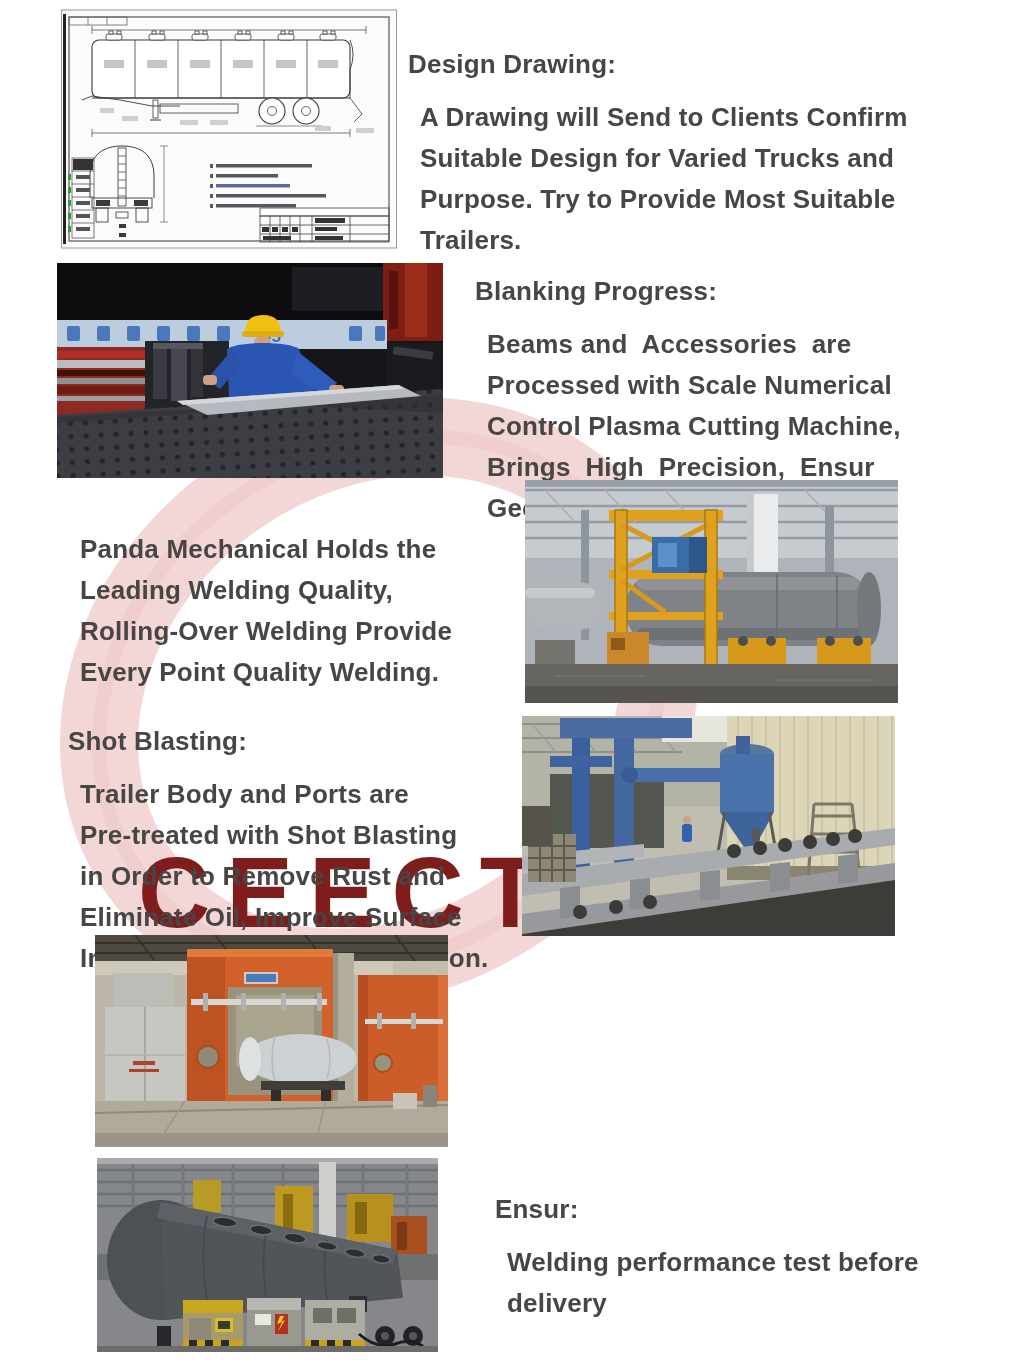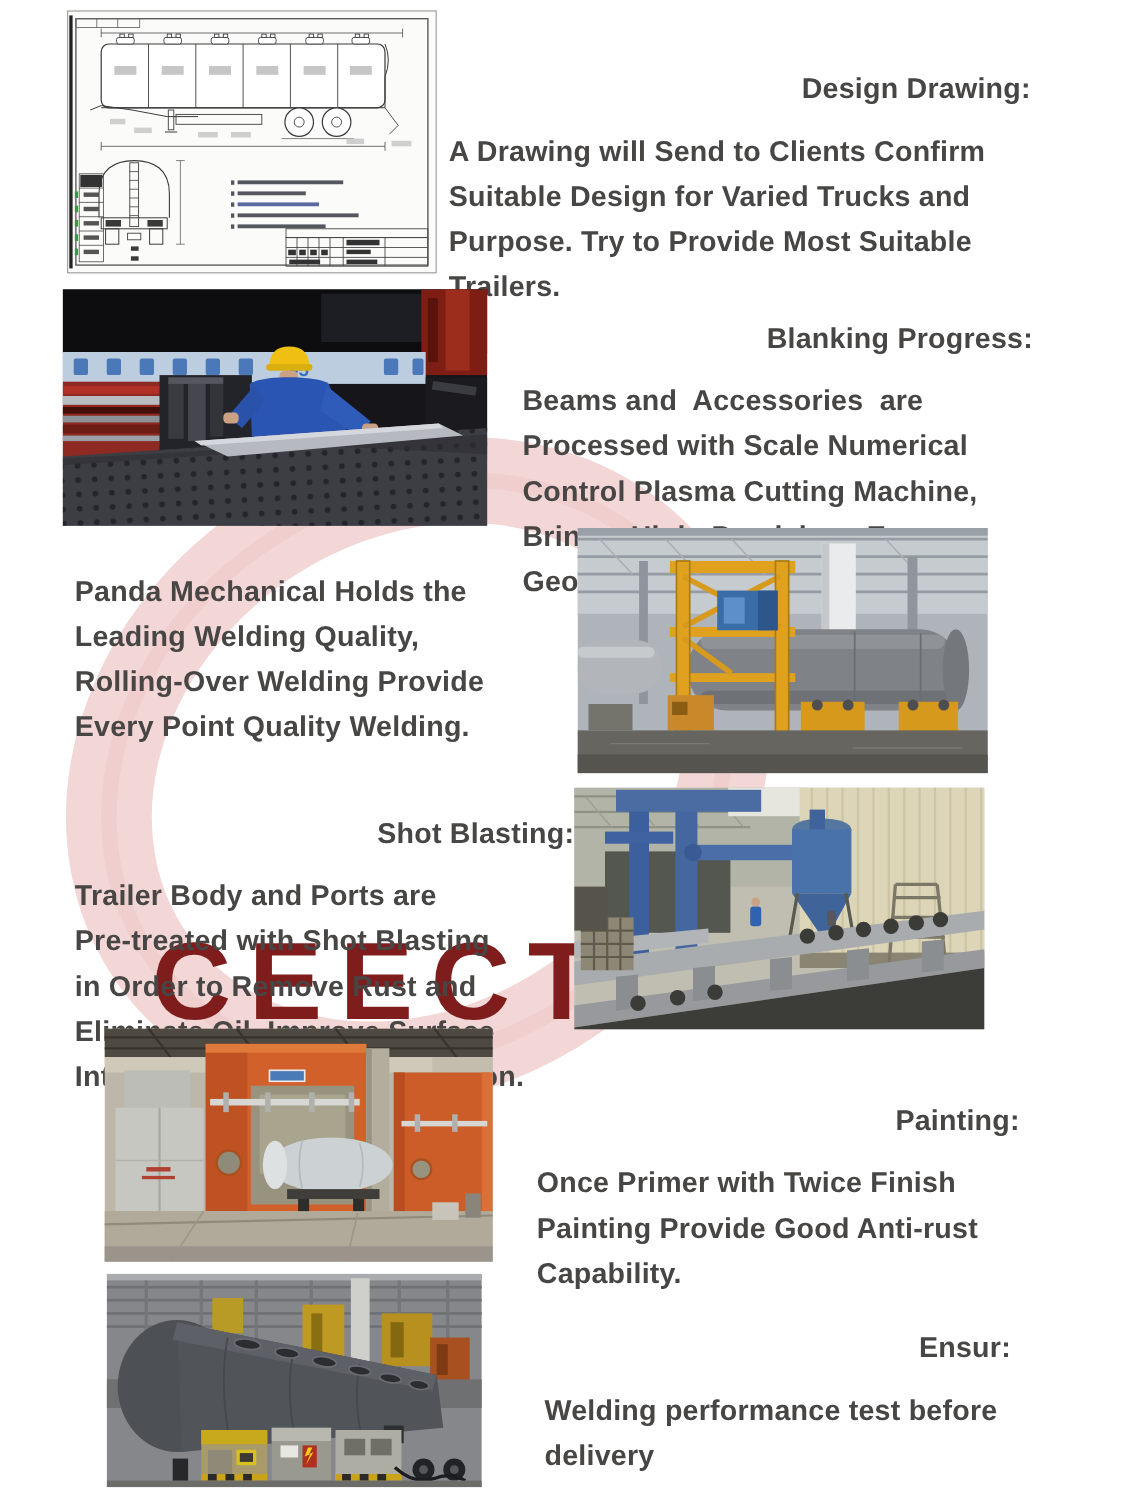--- a/index.html
+++ b/index.html
@@ -6,22 +6,22 @@
   .page{
     position:relative;width:1024px;height:1365px;margin:0 auto;
     background:#ffffff;overflow:hidden;
     font-family:"Liberation Sans",sans-serif;
   }
   .abs{position:absolute;}
   .z0{z-index:0;}
   .z1{z-index:1;}
   
   .tb{color:#474645;font-weight:700;font-size:26px;line-height:41px;letter-spacing:.2px;}
-  .tb h3{margin:16px;font-size:26px;line-height:41px;font-weight:700;text-align:right;}
-  .tb p{margin:0;white-space:pre-wrap;}
+  .tb h3{margin:0;font-size:26px;line-height:41px;font-weight:700;}
+  .tb p{margin:12px;white-space:pre-wrap;}
   
   figure{margin:0;}
   figure svg{display:block;}
   
   .wm-letters{
     color:#7f1d1d;font-weight:700;font-size:100px;line-height:100px;
     letter-spacing:16px;user-select:none;
   }
 </style>
 </head>
@@ -535,26 +535,20 @@
       <rect x="0" y="166" width="353" height="46" fill="#b1aa9a"></rect>
       <line x1="0" y1="178" x2="353" y2="170" stroke="#8f8a7c" stroke-width="2"></line>
       <line x1="60" y1="212" x2="90" y2="166" stroke="#9c9687" stroke-width="1.5"></line>
       <line x1="220" y1="212" x2="230" y2="168" stroke="#9c9687" stroke-width="1.5"></line>
       <rect x="0" y="198" width="353" height="14" fill="#9a948a"></rect>
       <rect x="298" y="158" width="24" height="16" fill="#c8c4ba"></rect>
       <rect x="328" y="150" width="14" height="22" fill="#8a857a"></rect>
     </svg>
   </figure>
 
-  <div class="abs z1 tb" style="left:488px;top:982px;width:455px;">
-    <h3>Painting:</h3>
-    <p>Once Primer with Twice Finish
-Painting Provide Good Anti-rust
-Capability.</p>
-  </div>
 
   <figure class="abs z1" style="left:97px;top:1158px;width:341px;height:194px;" aria-label="trailer-test-tank-photo">
     <svg width="341" height="194" viewBox="0 0 341 194">
       <rect width="341" height="194" fill="#85878b"></rect>
       <rect x="0" y="0" width="341" height="6" fill="#a9abae"></rect>
       <g stroke="#6e7175" stroke-width="2.5">
         <line x1="0" y1="12" x2="341" y2="12"></line>
           <line x1="0" y1="24" x2="341" y2="24"></line>
         <line x1="0" y1="36" x2="341" y2="36"></line>
           <line x1="0" y1="48" x2="341" y2="48"></line>

